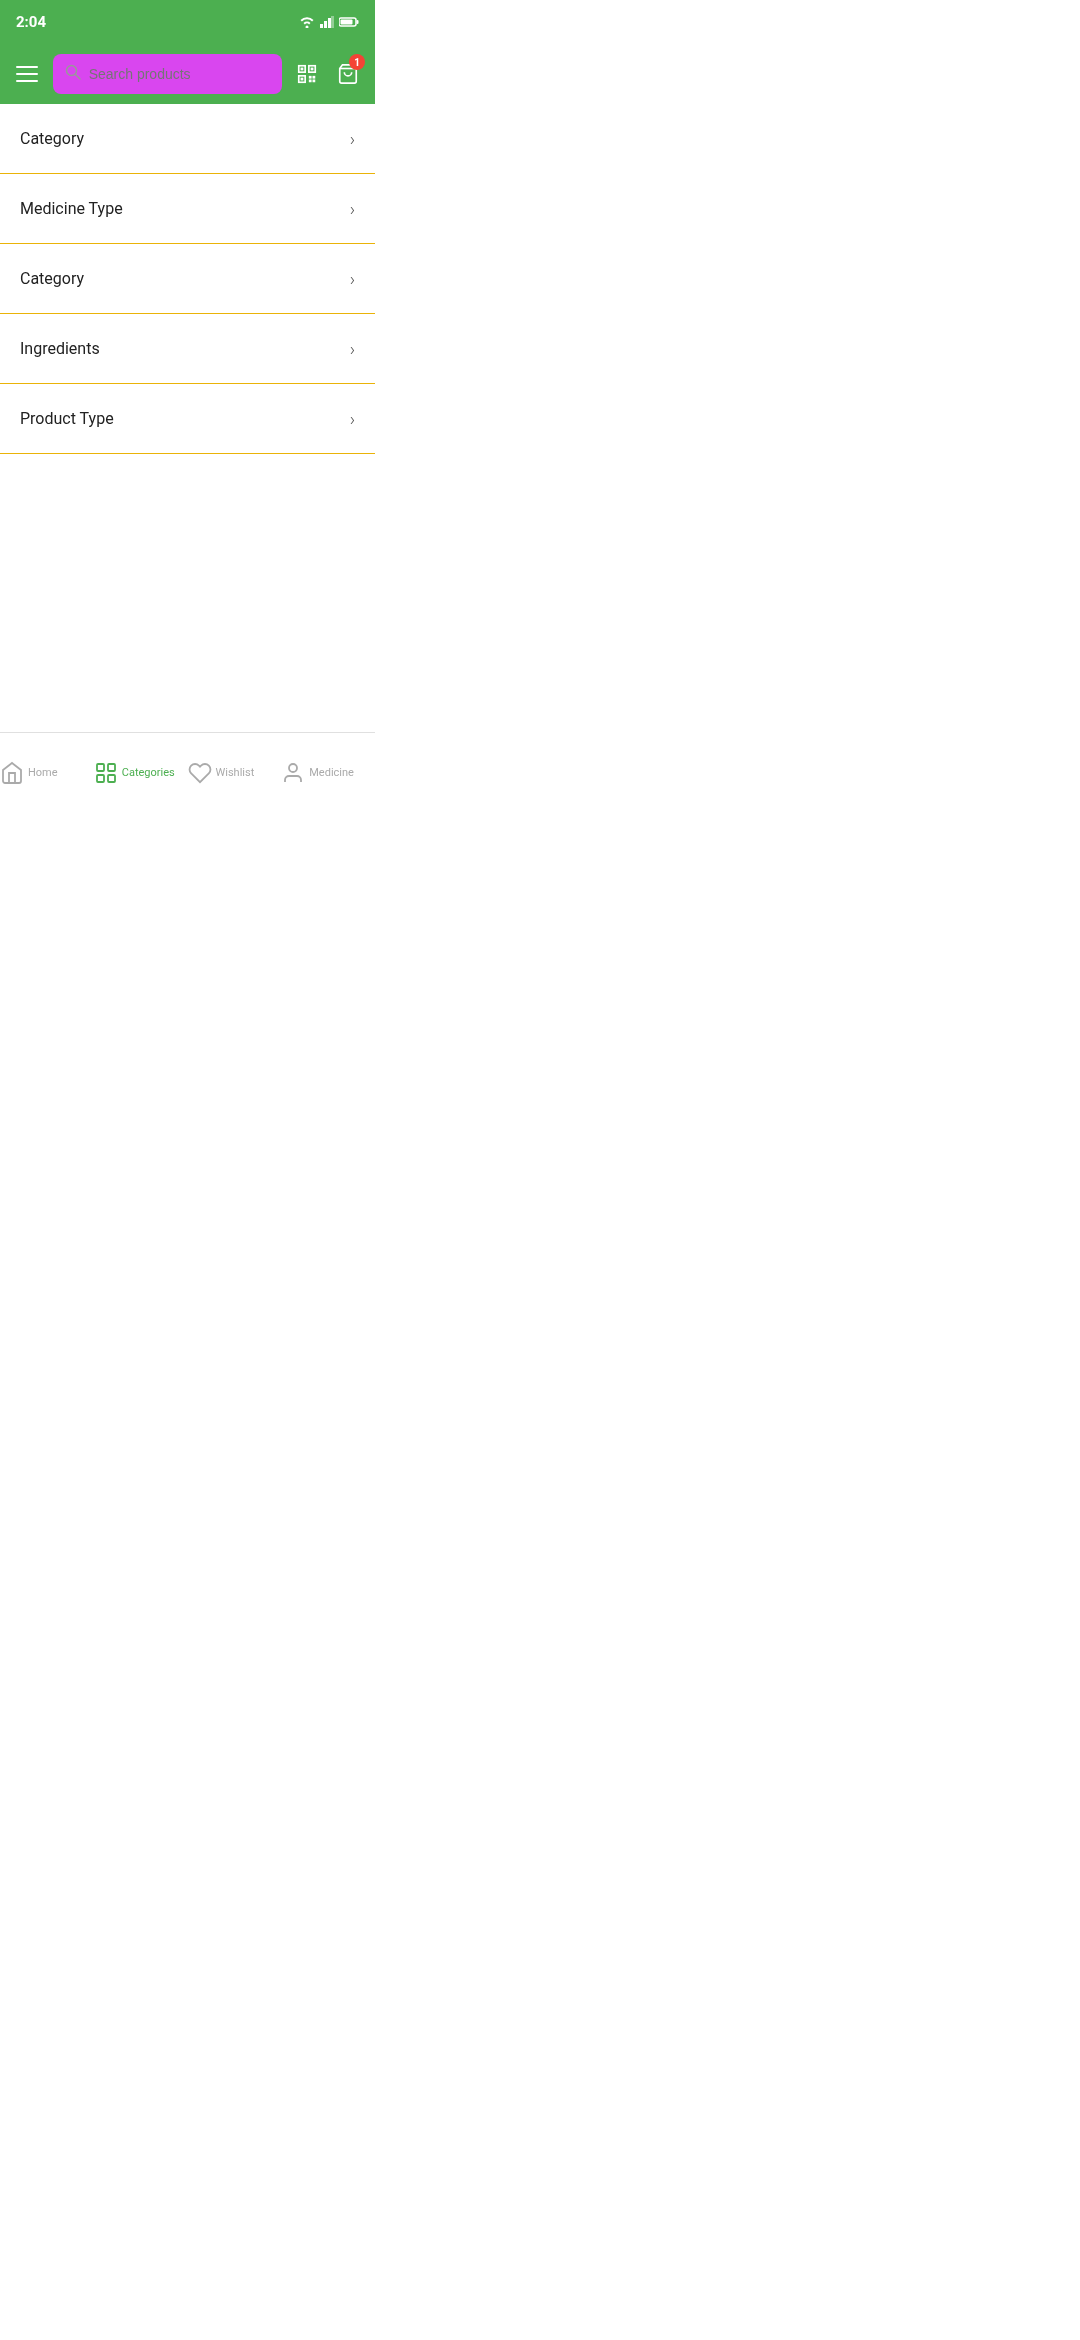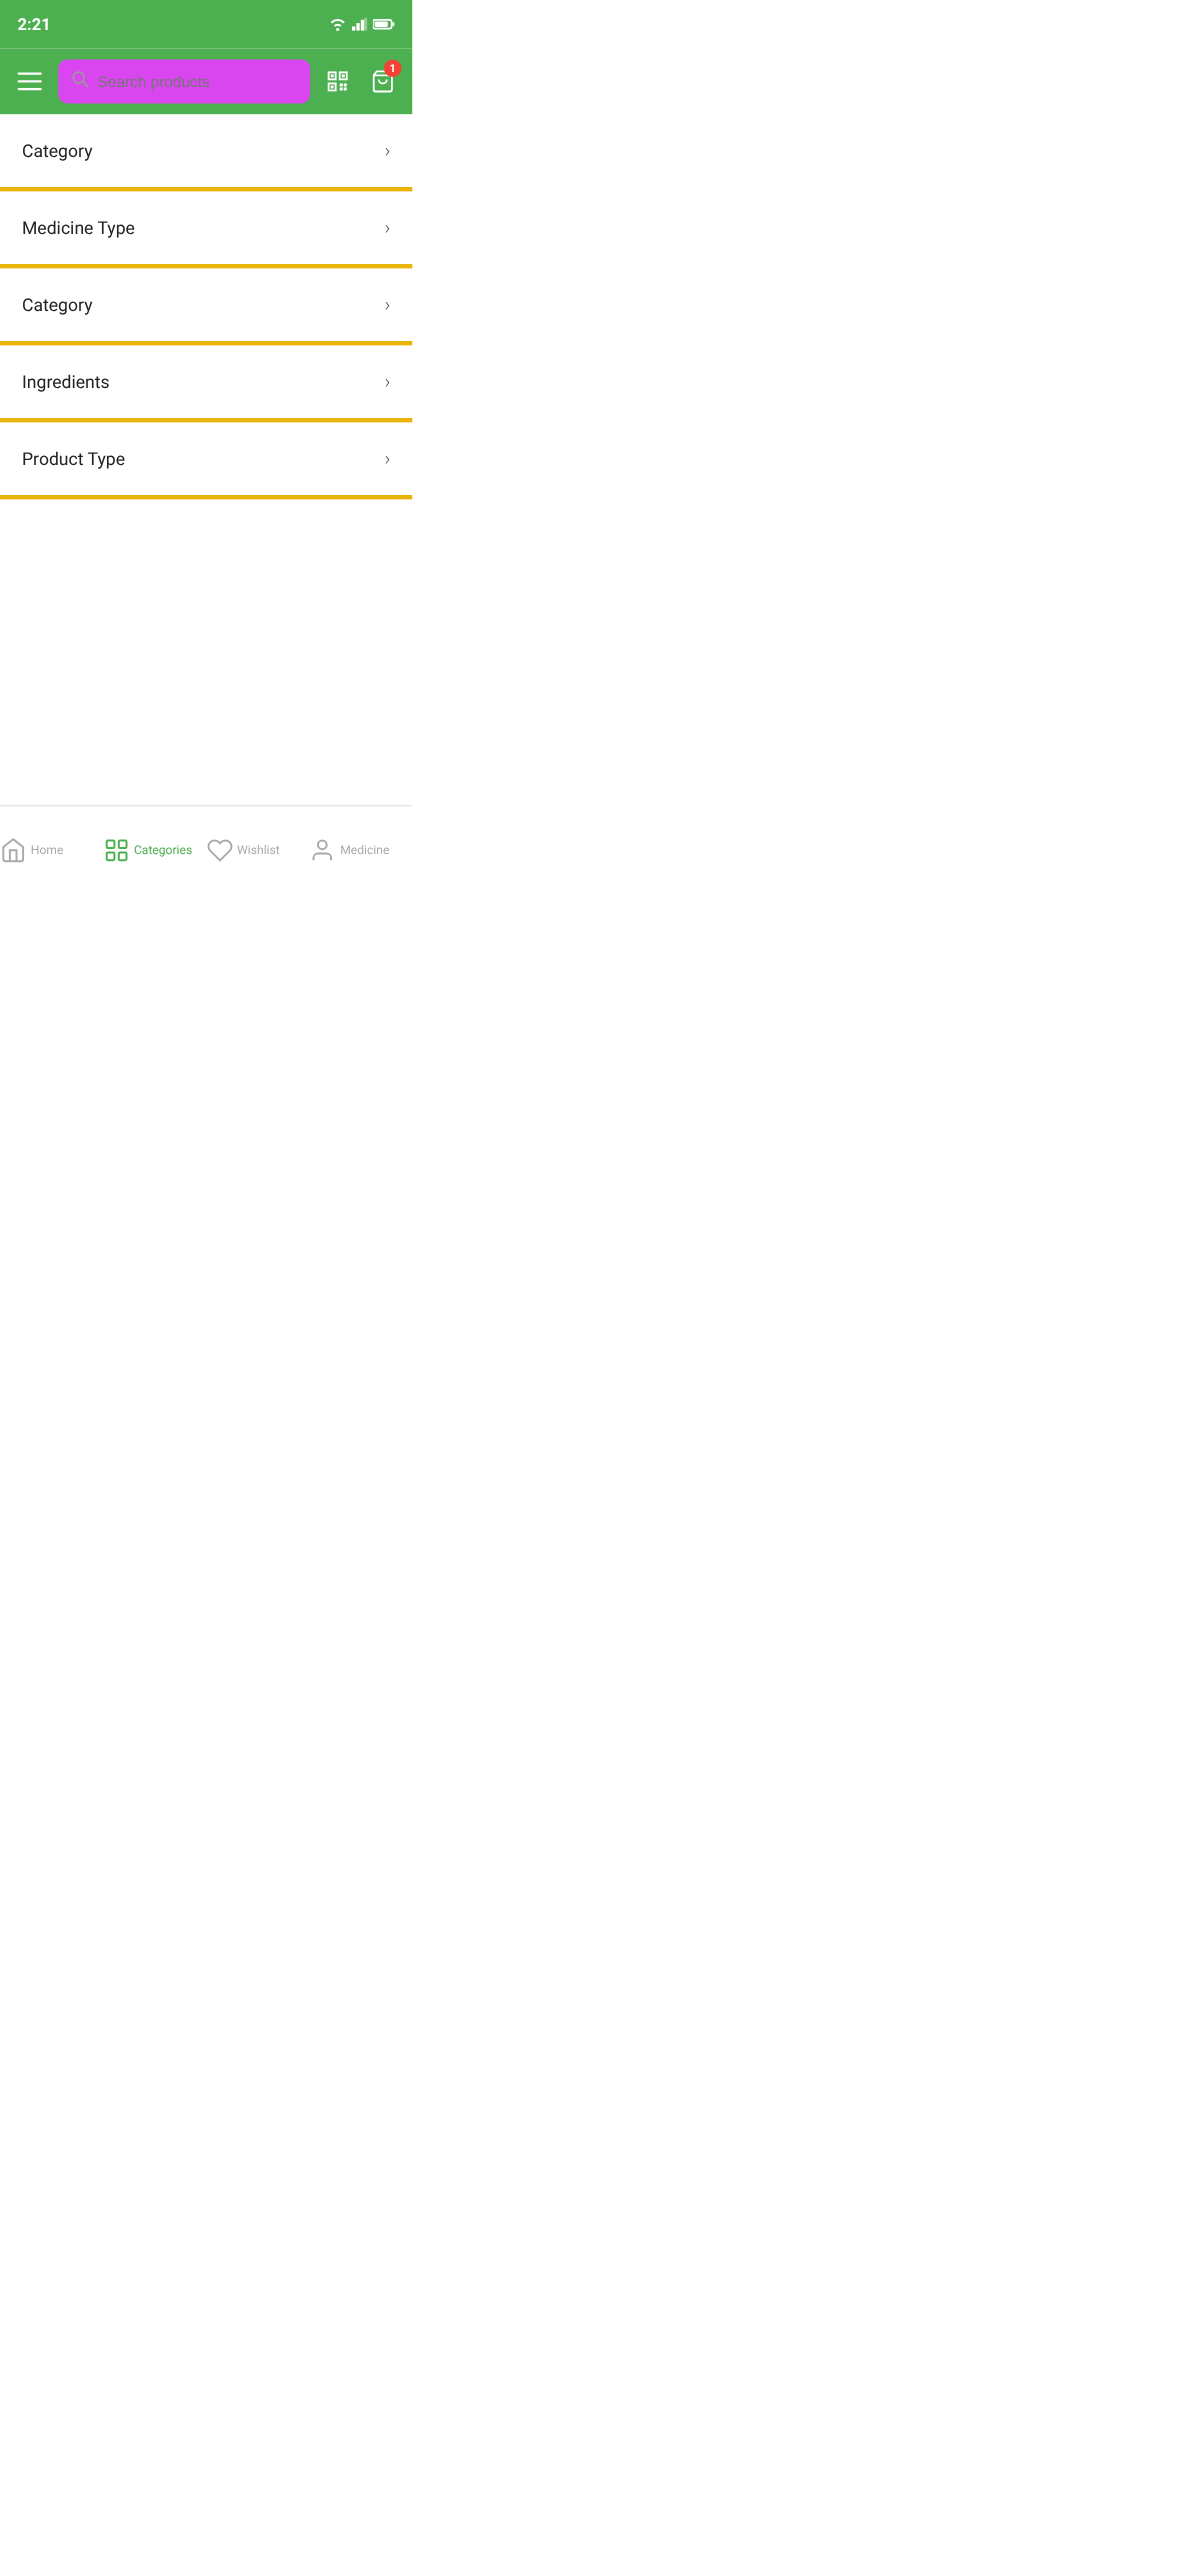--- a/index.html
+++ b/index.html
@@ -138,21 +138,21 @@
       background: #fff;
     }
 
     .category-item {
       width: 100%;
       height: 70px;
       display: flex;
       align-items: center;
       justify-content: space-between;
       padding: 0 20px;
-      border-bottom: 4px solid #eab308;
+      border-bottom: 1px solid #eab308;
       cursor: pointer;
     }
 
     .category-item-label {
       font-size: 16px;
       color: #222;
       font-weight: 400;
     }
 
     .chevron-icon {
@@ -201,21 +201,21 @@
 
     .cart-svg {
       width: 22px;
       height: 22px;
     }
   </style>
 </head>
 <body>
 
 <div class="status-bar">
-  <span class="status-bar-time">2:21</span>
+  <span class="status-bar-time">2:04</span>
   <div class="status-bar-icons">
 
     <svg width="16" height="12" viewBox="0 0 16 12" fill="white">
       <path d="M8 9.5a1.5 1.5 0 1 1 0 3 1.5 1.5 0 0 1 0-3zm-3.5-2.5a5 5 0 0 1 7 0l-1.4 1.4a3 3 0 0 0-4.2 0L4.5 7zm-3-3a9 9 0 0 1 13 0l-1.4 1.4a7 7 0 0 0-10.2 0L1.5 4z"></path>
     </svg>
 
     <svg width="14" height="12" viewBox="0 0 14 12" fill="white">
       <rect x="0" y="8" width="3" height="4"></rect>
       <rect x="4" y="5" width="3" height="7"></rect>
       <rect x="8" y="2" width="3" height="10"></rect>

